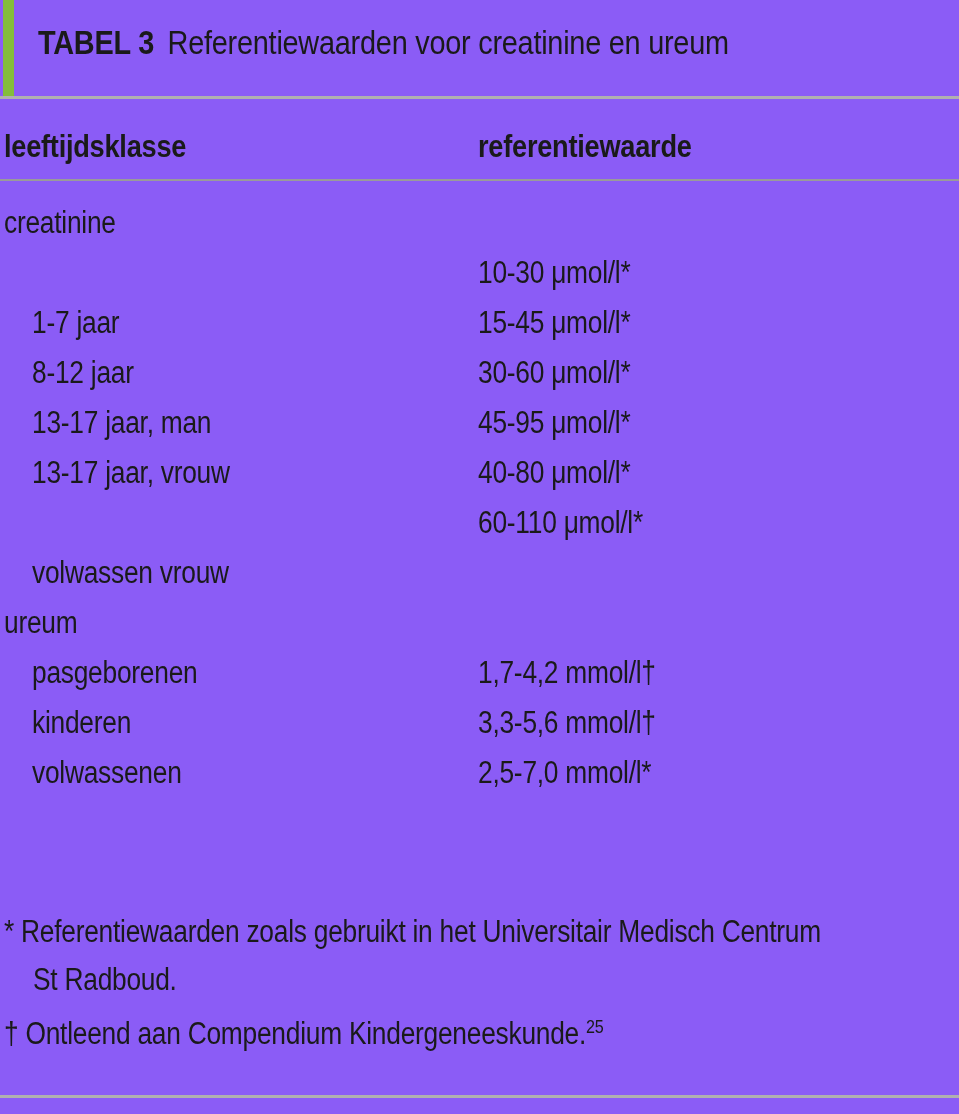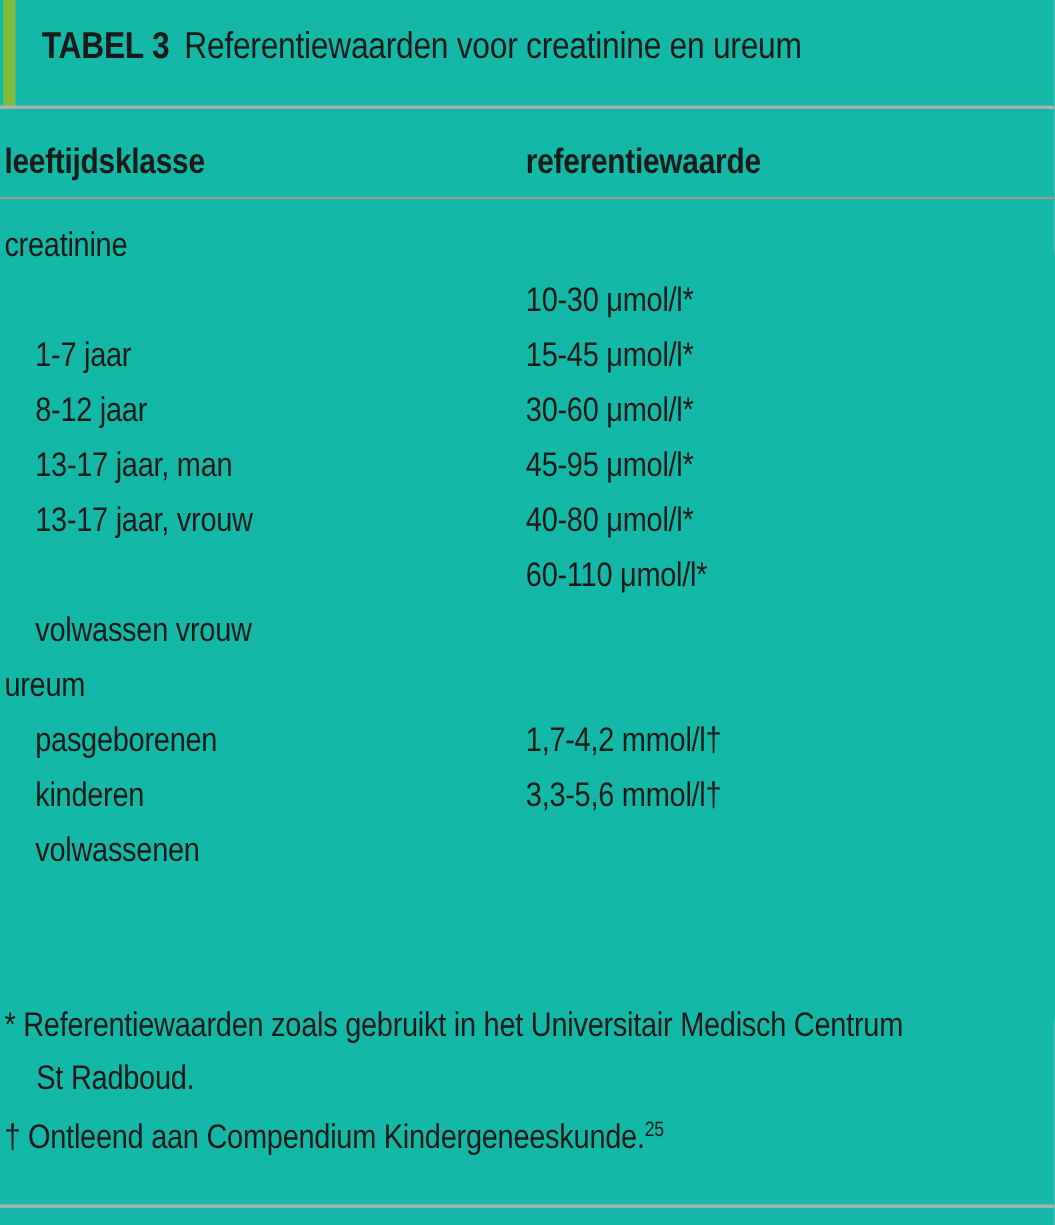--- a/index.html
+++ b/index.html
@@ -4,21 +4,21 @@
 <style>
   html, body {
     margin: 0;
     padding: 0;
     background: #ffffff;
   }
   .page {
     position: relative;
     width: 959px;
     height: 1114px;
-    background: #14b8a6;
+    background: #8b5cf6;
     overflow: hidden;
     font-family: "Liberation Sans", "DejaVu Sans", sans-serif;
     color: #1a1a1a;
   }
   
   .cond {
     display: inline-block;
     transform: scaleX(0.85);
     transform-origin: 0 50%;
     white-space: nowrap;
@@ -177,20 +177,21 @@
     <div class="trow">
       <span class="cell1"><span class="cond">pasgeborenen</span></span>
       <span class="cell2"><span class="cond">1,7-4,2 mmol/l†</span></span>
     </div>
     <div class="trow">
       <span class="cell1"><span class="cond">kinderen</span></span>
       <span class="cell2"><span class="cond">3,3-5,6 mmol/l†</span></span>
     </div>
     <div class="trow">
       <span class="cell1"><span class="cond">volwassenen</span></span>
+      <span class="cell2"><span class="cond">2,5-7,0 mmol/l*</span></span>
     </div>
 
   </div>
 
   <div class="fnline fn1">
     <span class="cond">* Referentiewaarden zoals gebruikt in het Universitair Medisch Centrum</span>
   </div>
   <div class="fnline fn2">
     <span class="cond">St Radboud.</span>
   </div>

